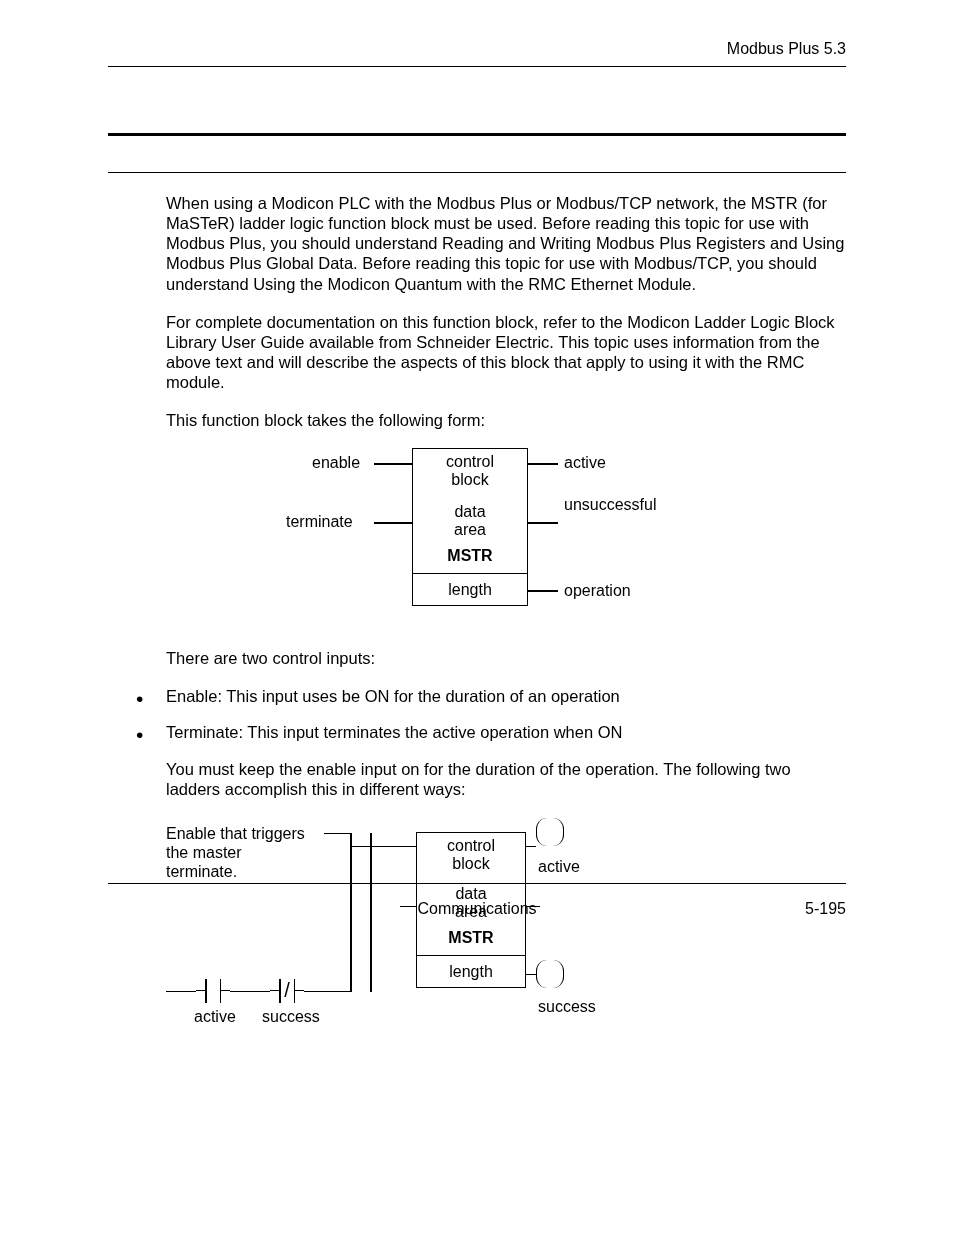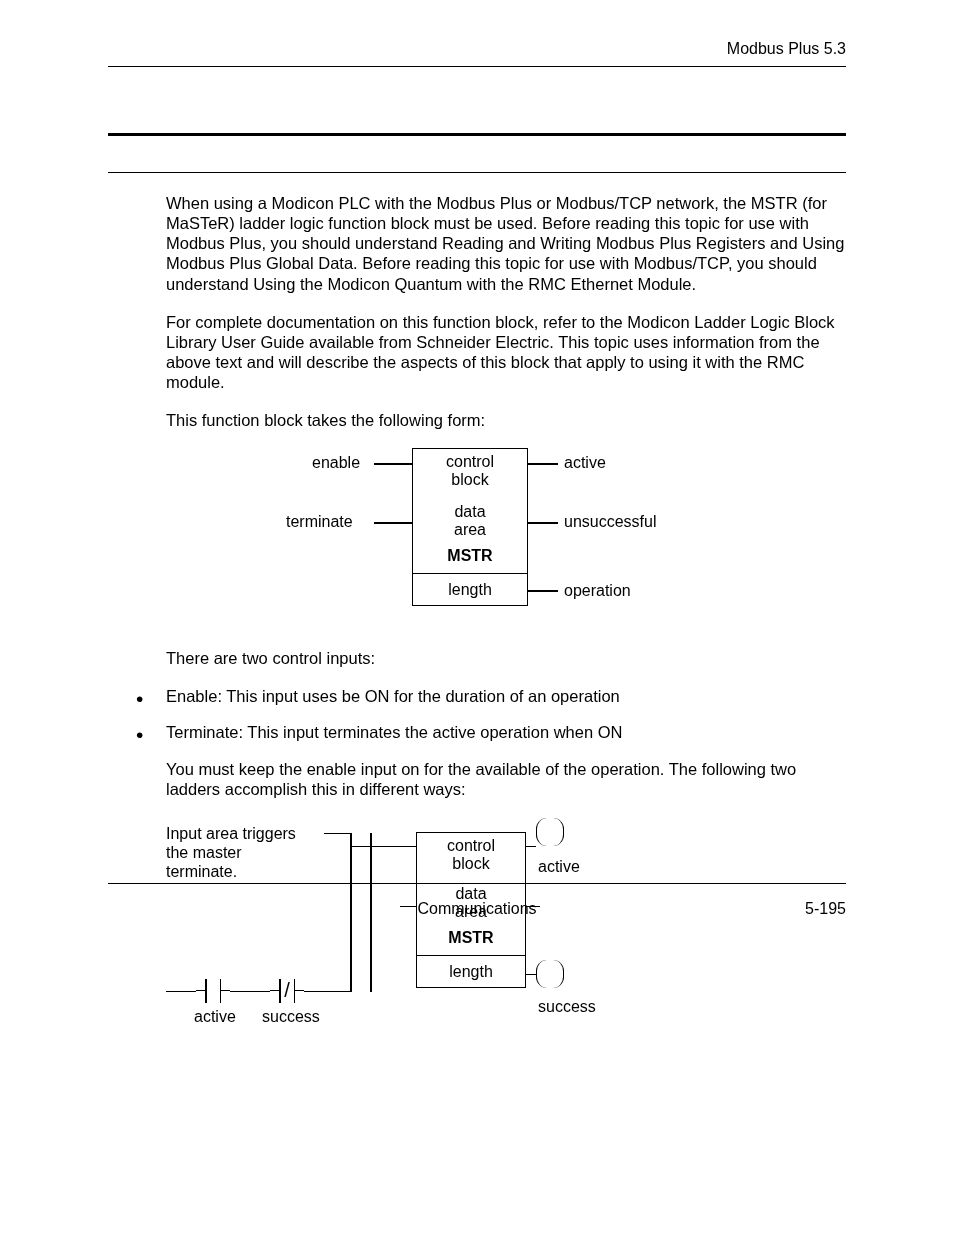--- a/index.html
+++ b/index.html
@@ -66,21 +66,21 @@
     border:1.5px solid #000;
     text-align:center;
   }
   .f1-box .cb{height:48px;padding-top:4px;line-height:18px;}
   .f1-box .da{height:44px;padding-top:2px;line-height:18px;}
   .f1-box .mstr{font-weight:bold;height:26px;line-height:18px;}
   .f1-box .len{border-top:1.5px solid #000;height:34px;line-height:32px;}
   .f1-in1{position:absolute;left:0;top:6px;}
   .f1-in2{position:absolute;left:-26px;top:65px;}
   .f1-out1{position:absolute;left:252px;top:6px;}
-  .f1-out2{position:absolute;left:252px;top:65px;}
+  .f1-out2{position:absolute;left:252px;top:48px;}
   .f1-out3{position:absolute;left:252px;top:134px;}
   .h{position:absolute;height:1.5px;background:#000;}
   .f1 .l1{left:62px;top:15px;width:38px;}
   .f1 .l2{left:62px;top:74px;width:38px;}
   .f1 .l3{left:216px;top:15px;width:30px;}
   .f1 .l4{left:216px;top:74px;width:30px;}
   .f1 .l5{left:216px;top:142px;width:30px;}
 
   
   .fig2{
@@ -183,26 +183,26 @@
   <div class="body-text">
     <p>There are two control inputs:</p>
   </div>
 
   <ul class="bul">
     <li>Enable: This input uses be ON for the duration of an operation</li>
     <li>Terminate: This input terminates the active operation when ON</li>
   </ul>
 
   <div class="body-text2">
-    <p>You must keep the enable input on for the available of the operation. The following two ladders accomplish this in different ways:</p>
+    <p>You must keep the enable input on for the duration of the operation. The following two ladders accomplish this in different ways:</p>
   </div>
 
   <div class="fig2 f2">
     <div class="f2-trigtext">
-      <span>Input area triggers</span><br>
+      <span>Enable that triggers</span><br>
       <span>the master</span><br>
       <span>terminate.</span>
     </div>
 
     <div class="hline" style="left:158px;top:15px;width:26px;"></div>
     <div class="vline" style="left:184px;top:15px;height:159px;"></div>
     <div class="hline" style="left:184px;top:28px;width:20px;"></div>
     <div class="vline" style="left:204px;top:15px;height:159px;"></div>
     <div class="hline" style="left:204px;top:28px;width:46px;"></div>
     <div class="hline" style="left:234px;top:88px;width:16px;"></div>

